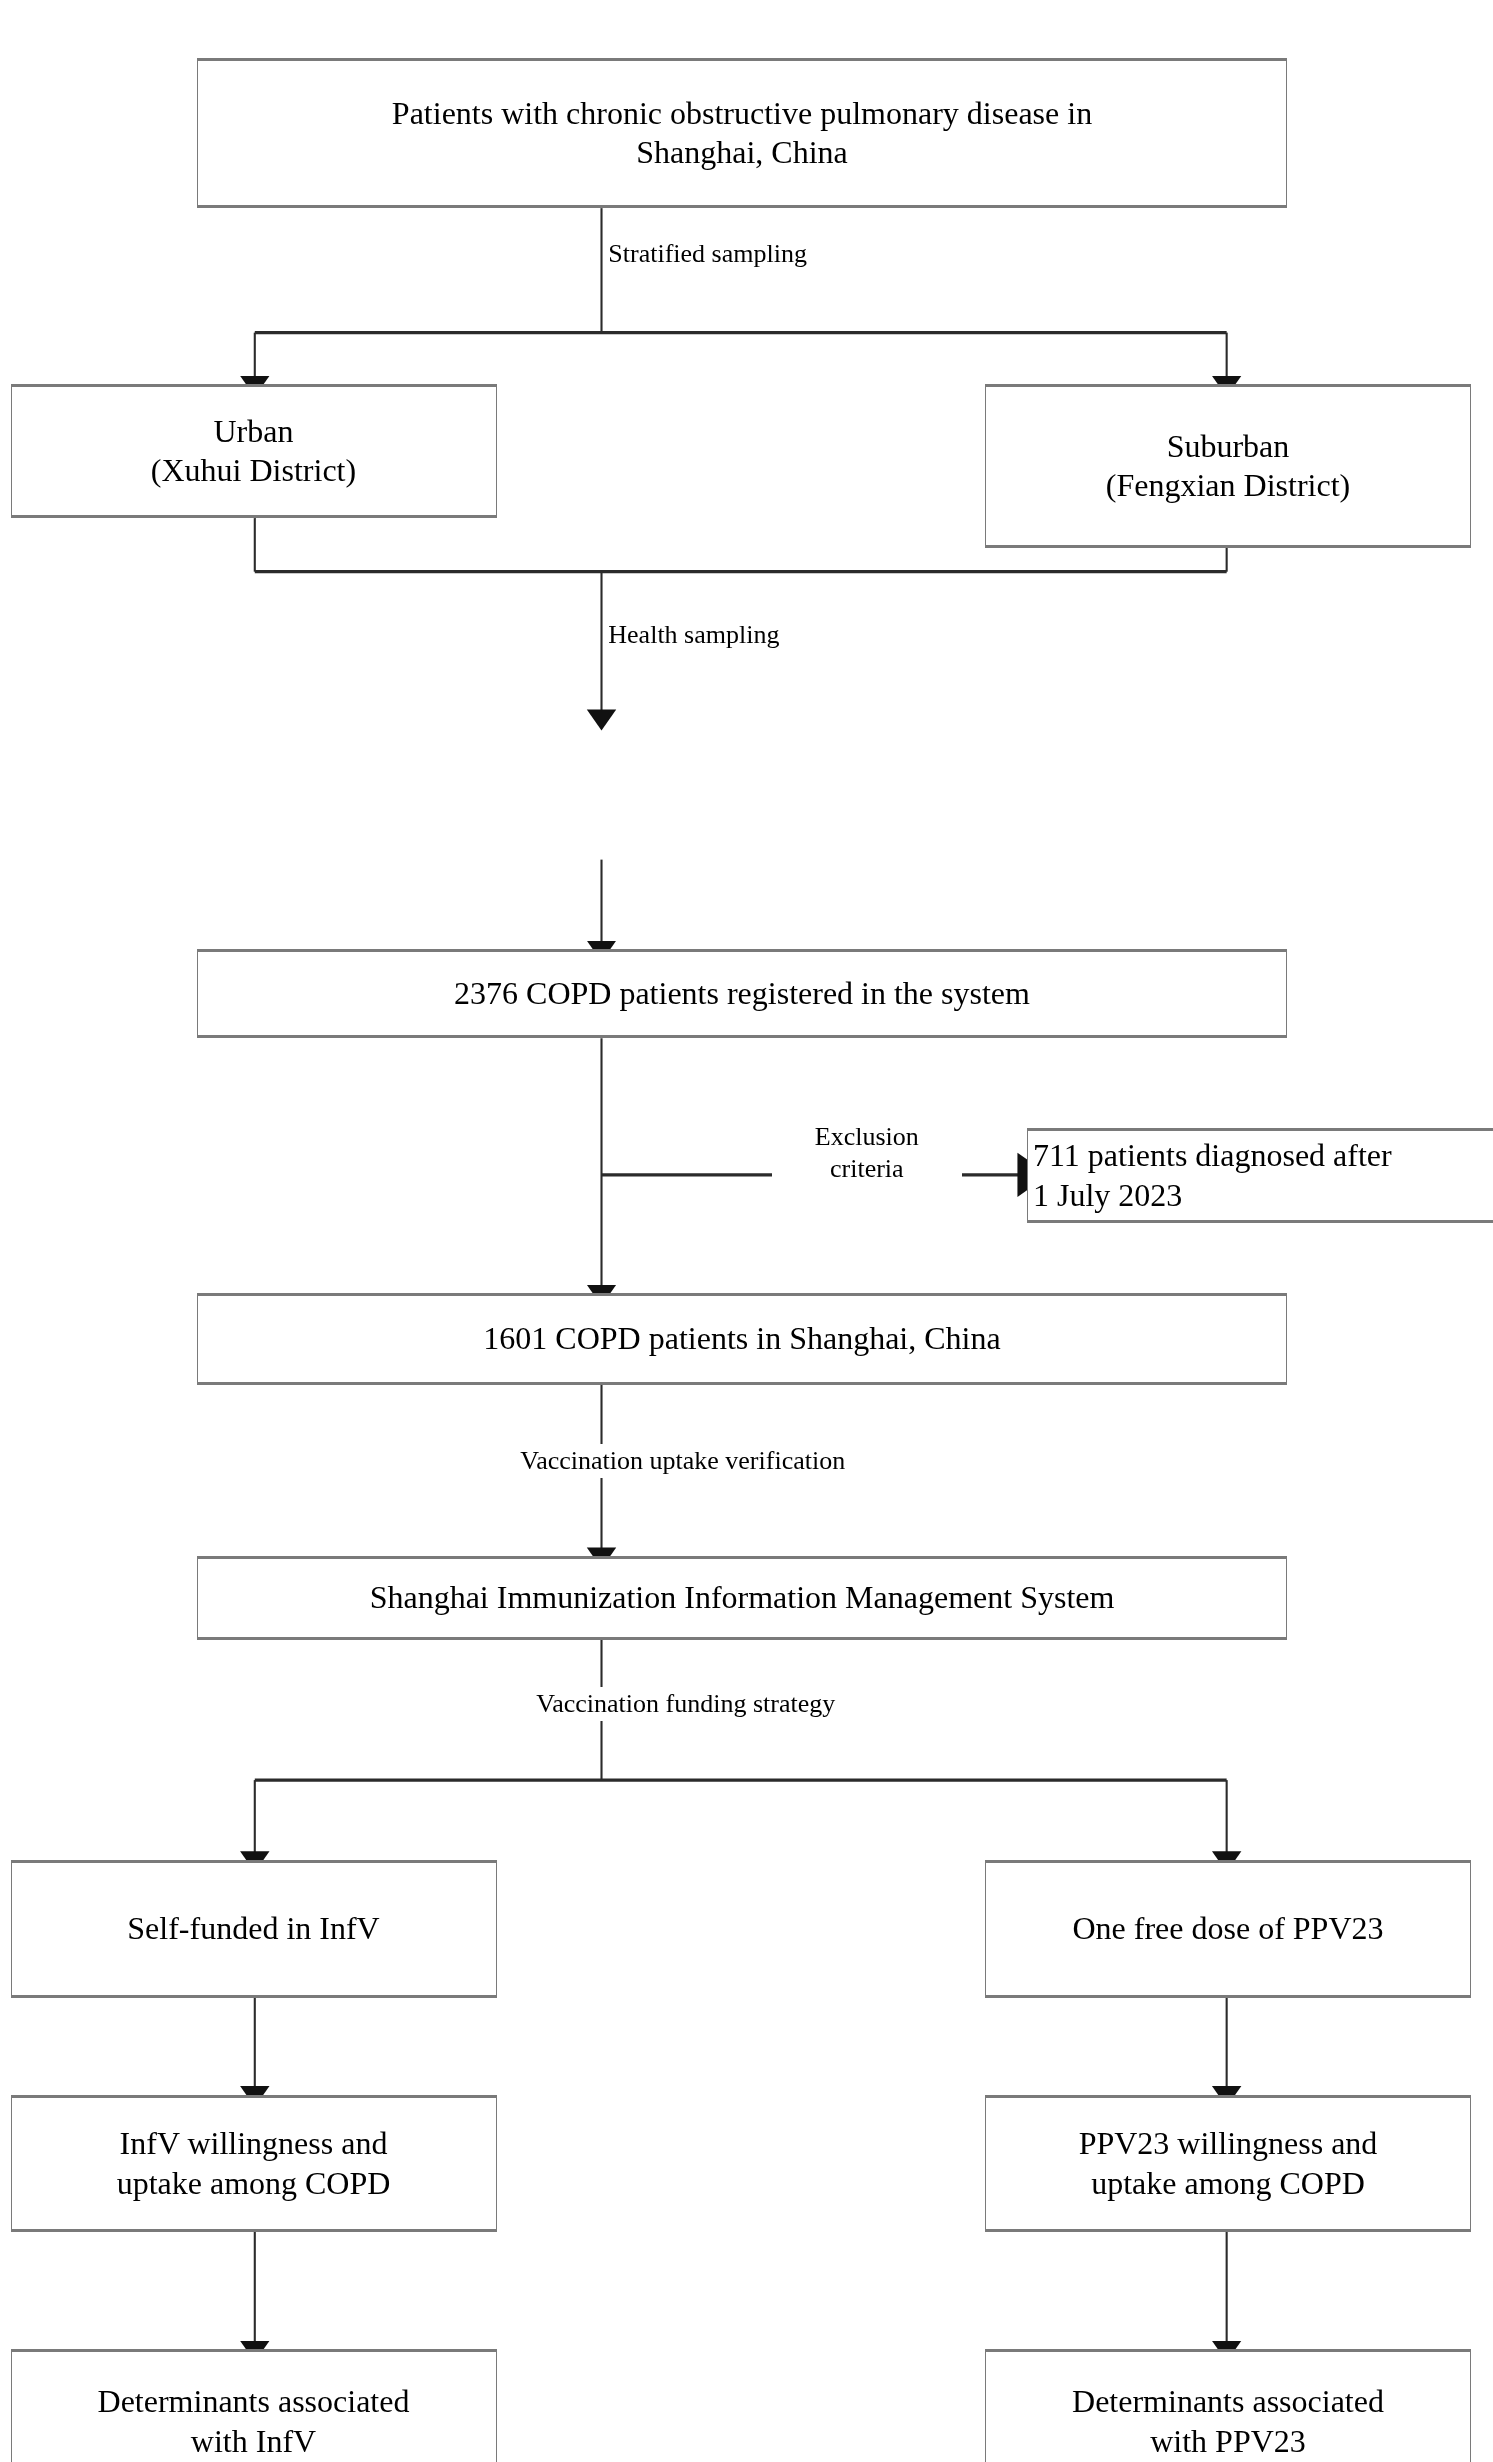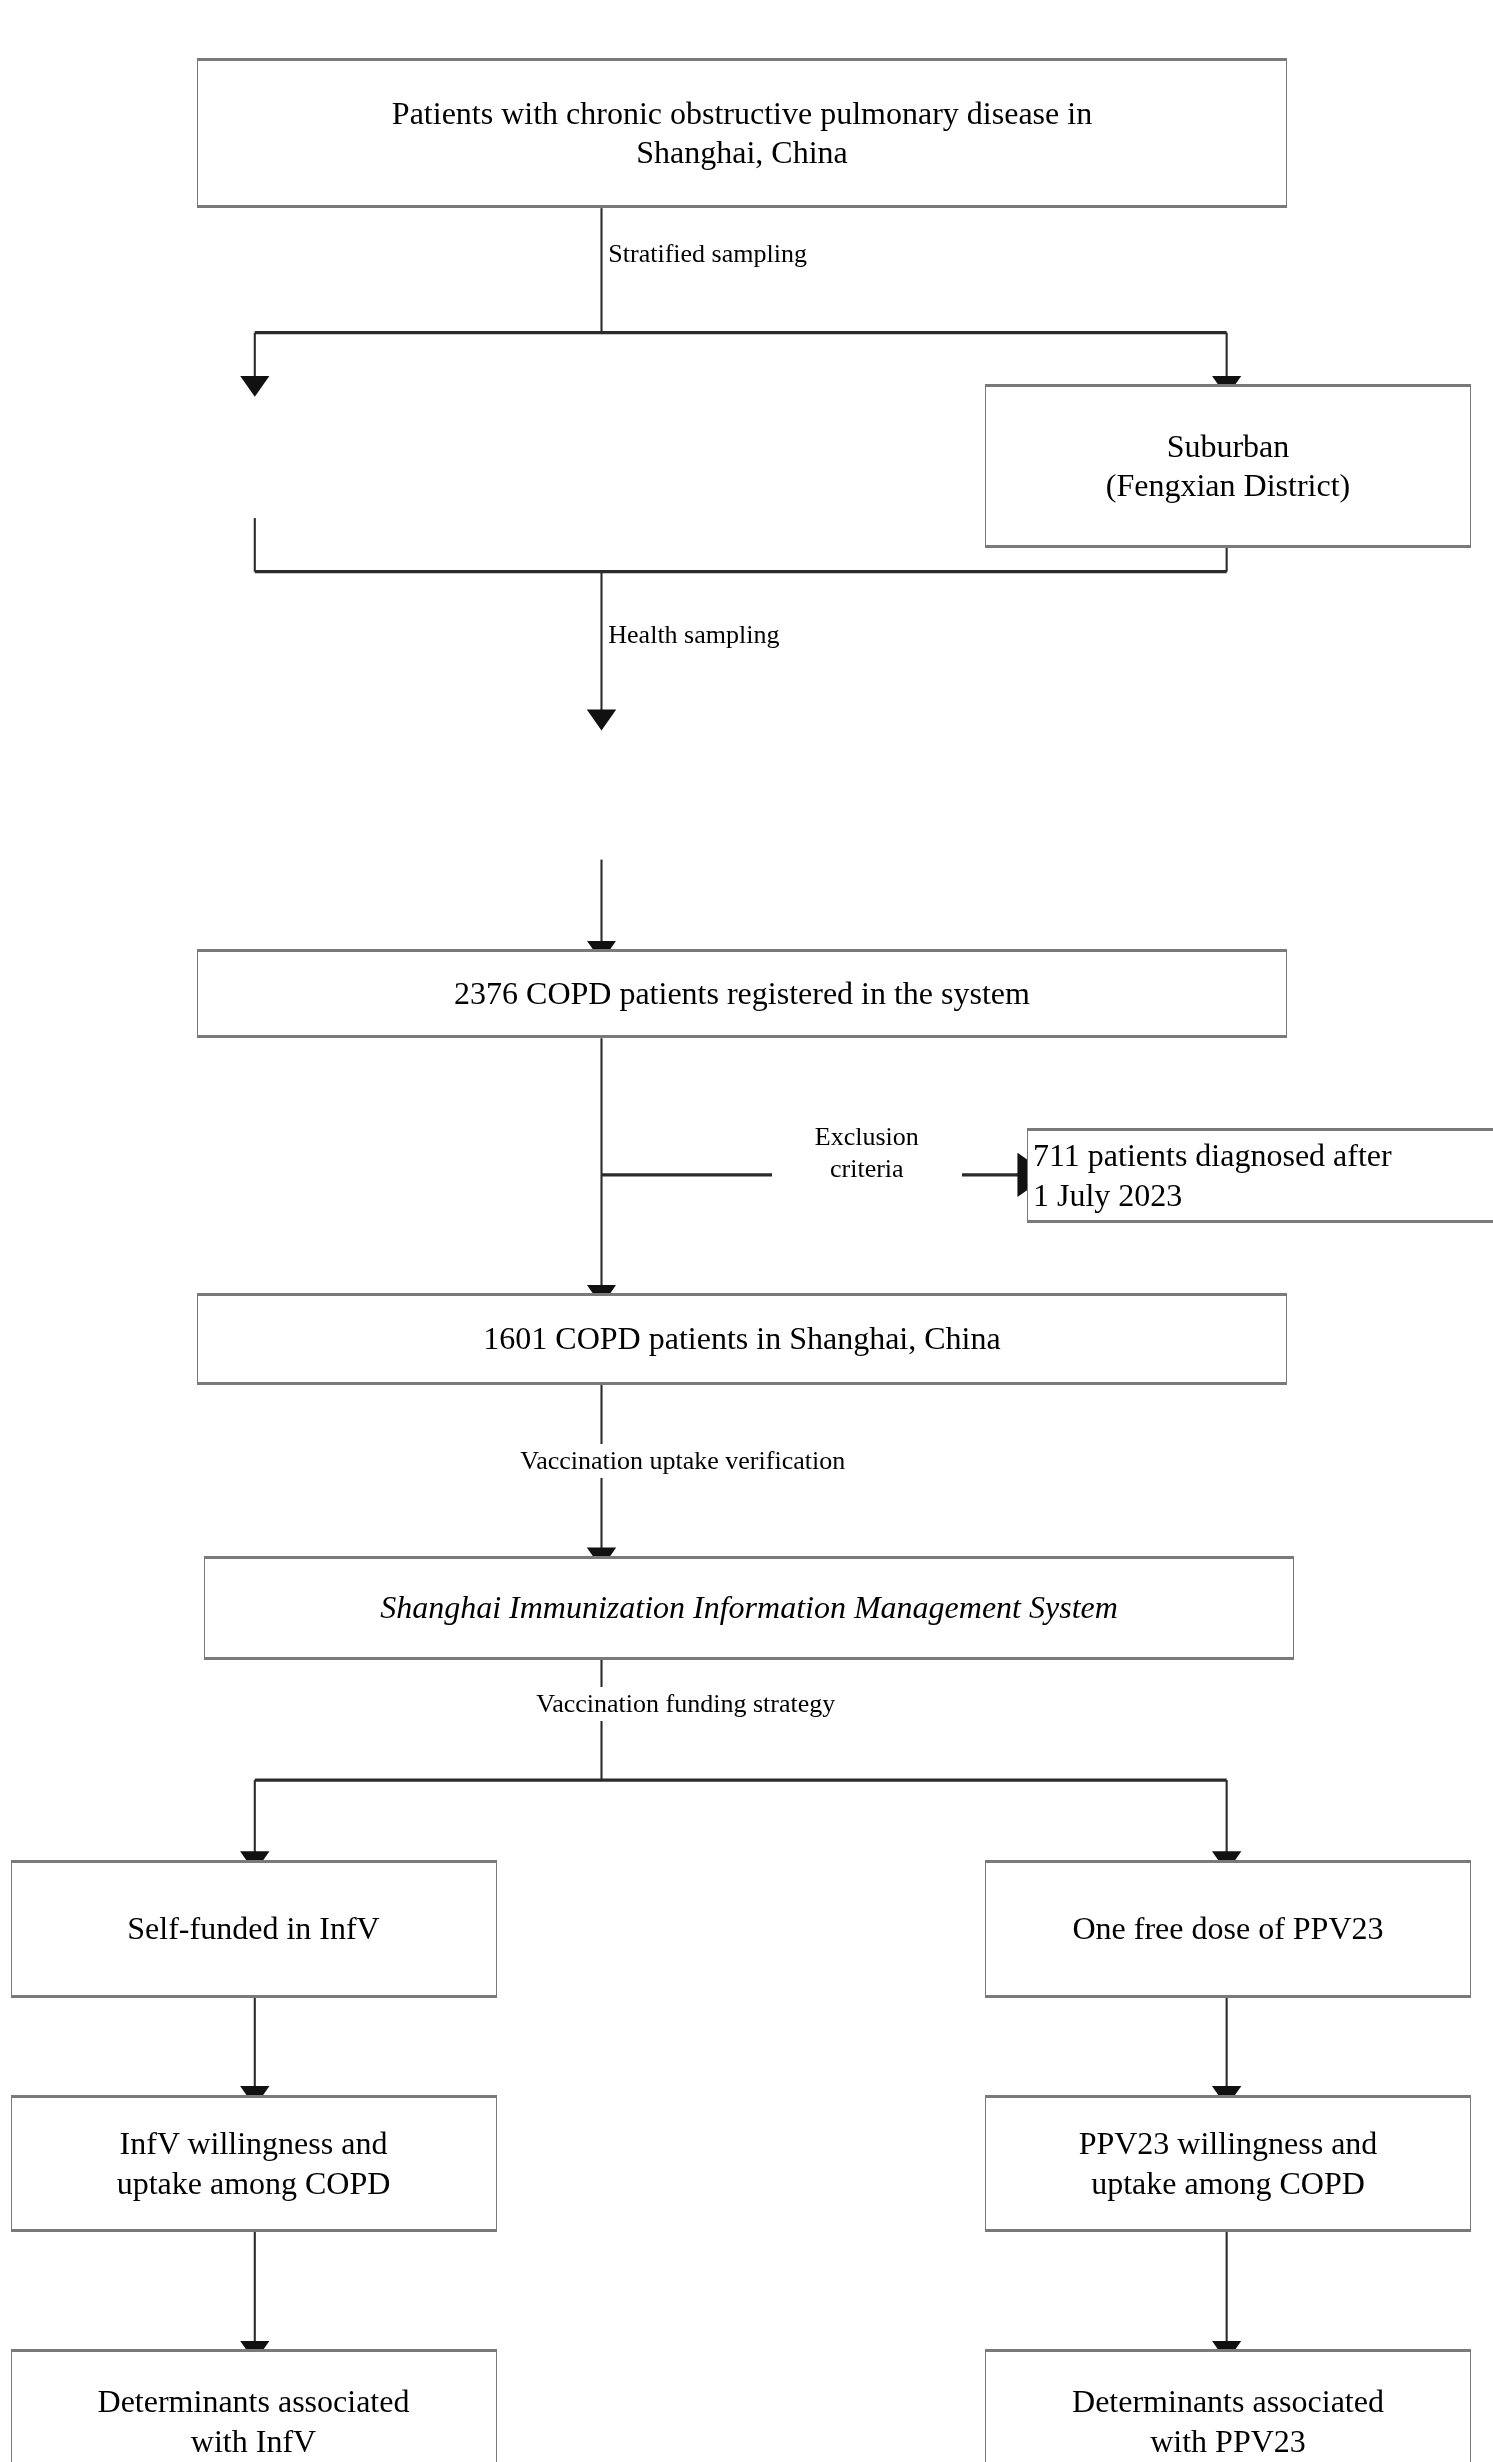--- a/index.html
+++ b/index.html
@@ -69,20 +69,26 @@
     <div class="txt">
       <span>Patients with chronic obstructive pulmonary disease in</span><br>
       <span>Shanghai, China</span>
     </div>
   </div>
 
   <div class="edge-label" style="left:603px;top:197px;">
     <span>Stratified  sampling</span>
   </div>
 
+  <div class="node" style="left:10.5px;top:344px;width:486px;height:134px;">
+    <div class="txt">
+      <span>Urban</span><br>
+      <span>(Xuhui District)</span>
+    </div>
+  </div>
 
   <div class="node" style="left:985px;top:344px;width:486px;height:164px;">
     <div class="txt">
       <span>Suburban</span><br>
       <span>(Fengxian District)</span>
     </div>
   </div>
 
   <div class="edge-label" style="left:603px;top:578px;">
     <span>Health sampling</span>
@@ -106,21 +112,21 @@
   </div>
 
   <div class="node" style="left:197px;top:1253px;width:1090px;height:92px;">
     <div class="txt">1601 COPD patients in Shanghai, China</div>
   </div>
 
   <div class="edge-label" style="left:515px;top:1404px;">
     <span>Vaccination uptake verification</span>
   </div>
 
-  <div class="node" style="left:204px;top:1516px;width:1090px;height:104px;font-style:italic;">
+  <div class="node" style="left:197px;top:1516px;width:1090px;height:84px;">
     <div class="txt">Shanghai Immunization Information Management System</div>
   </div>
 
   <div class="edge-label" style="left:531px;top:1647px;">
     <span>Vaccination funding strategy</span>
   </div>
 
   <div class="node" style="left:10.5px;top:1820px;width:486px;height:138px;">
     <div class="txt">Self-funded in InfV</div>
   </div>

